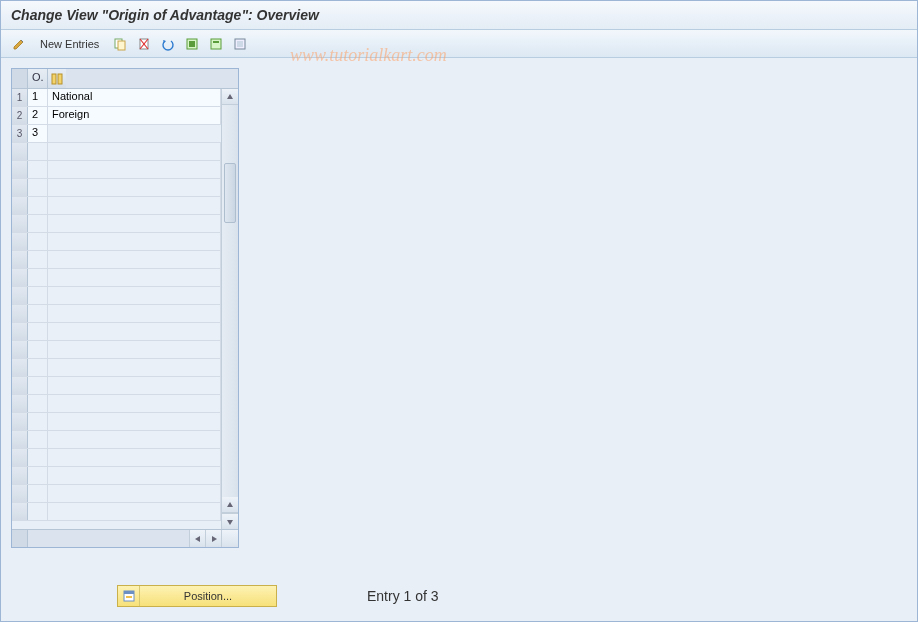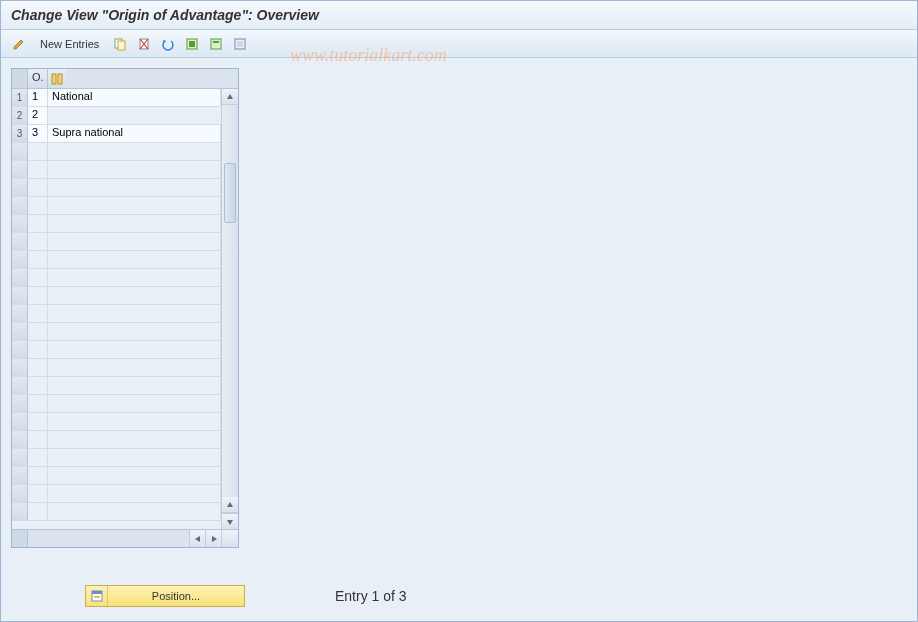--- a/index.html
+++ b/index.html
@@ -112,21 +112,21 @@
   .grid-footer {
     height:18px; display:flex; background:#dbe4ee; border-top:1px solid #b6c5d6;
   }
   .hf-spacer{flex:1;}
   .hf-btn{ width:16px;display:flex;align-items:center;justify-content:center;cursor:pointer;background:linear-gradient(#eef3f9,#d9e2ec); border-left:1px solid #c3cedb;}
   .bottom-bar {
     position: absolute;
     left: 0; right:0; bottom: 0;
     height: 50px;
     display:flex; align-items:center;
-    padding-left: 84px;
+    padding-left: 116px;
     gap: 90px;
   }
   .position-btn {
     display:flex; align-items:center;
     background: linear-gradient(#fdf2b3,#f7e17a);
     border:1px solid #c9b04a;
     height:22px;
     width:160px;
     cursor:pointer;
     font-size:11px;
@@ -209,25 +209,25 @@
     <div class="grid-body">
       <div class="rows-wrap" id="rows-wrap">
           <div class="grid-row">
             <div class="row-sel">1</div>
             <div class="cell c1">1</div>
             <div class="cell c2">National</div>
           </div>
           <div class="grid-row">
             <div class="row-sel">2</div>
             <div class="cell c1">2</div>
+            <div class="cell c2">Foreign</div>
           </div>
           <div class="grid-row">
             <div class="row-sel">3</div>
             <div class="cell c1">3</div>
-            <div class="cell c2">Supra national</div>
           </div>
           <div class="grid-row empty">
             <div class="row-sel"></div>
             <div class="cell c1"></div>
             <div class="cell c2"></div>
           </div>
           <div class="grid-row empty">
             <div class="row-sel"></div>
             <div class="cell c1"></div>
             <div class="cell c2"></div>

